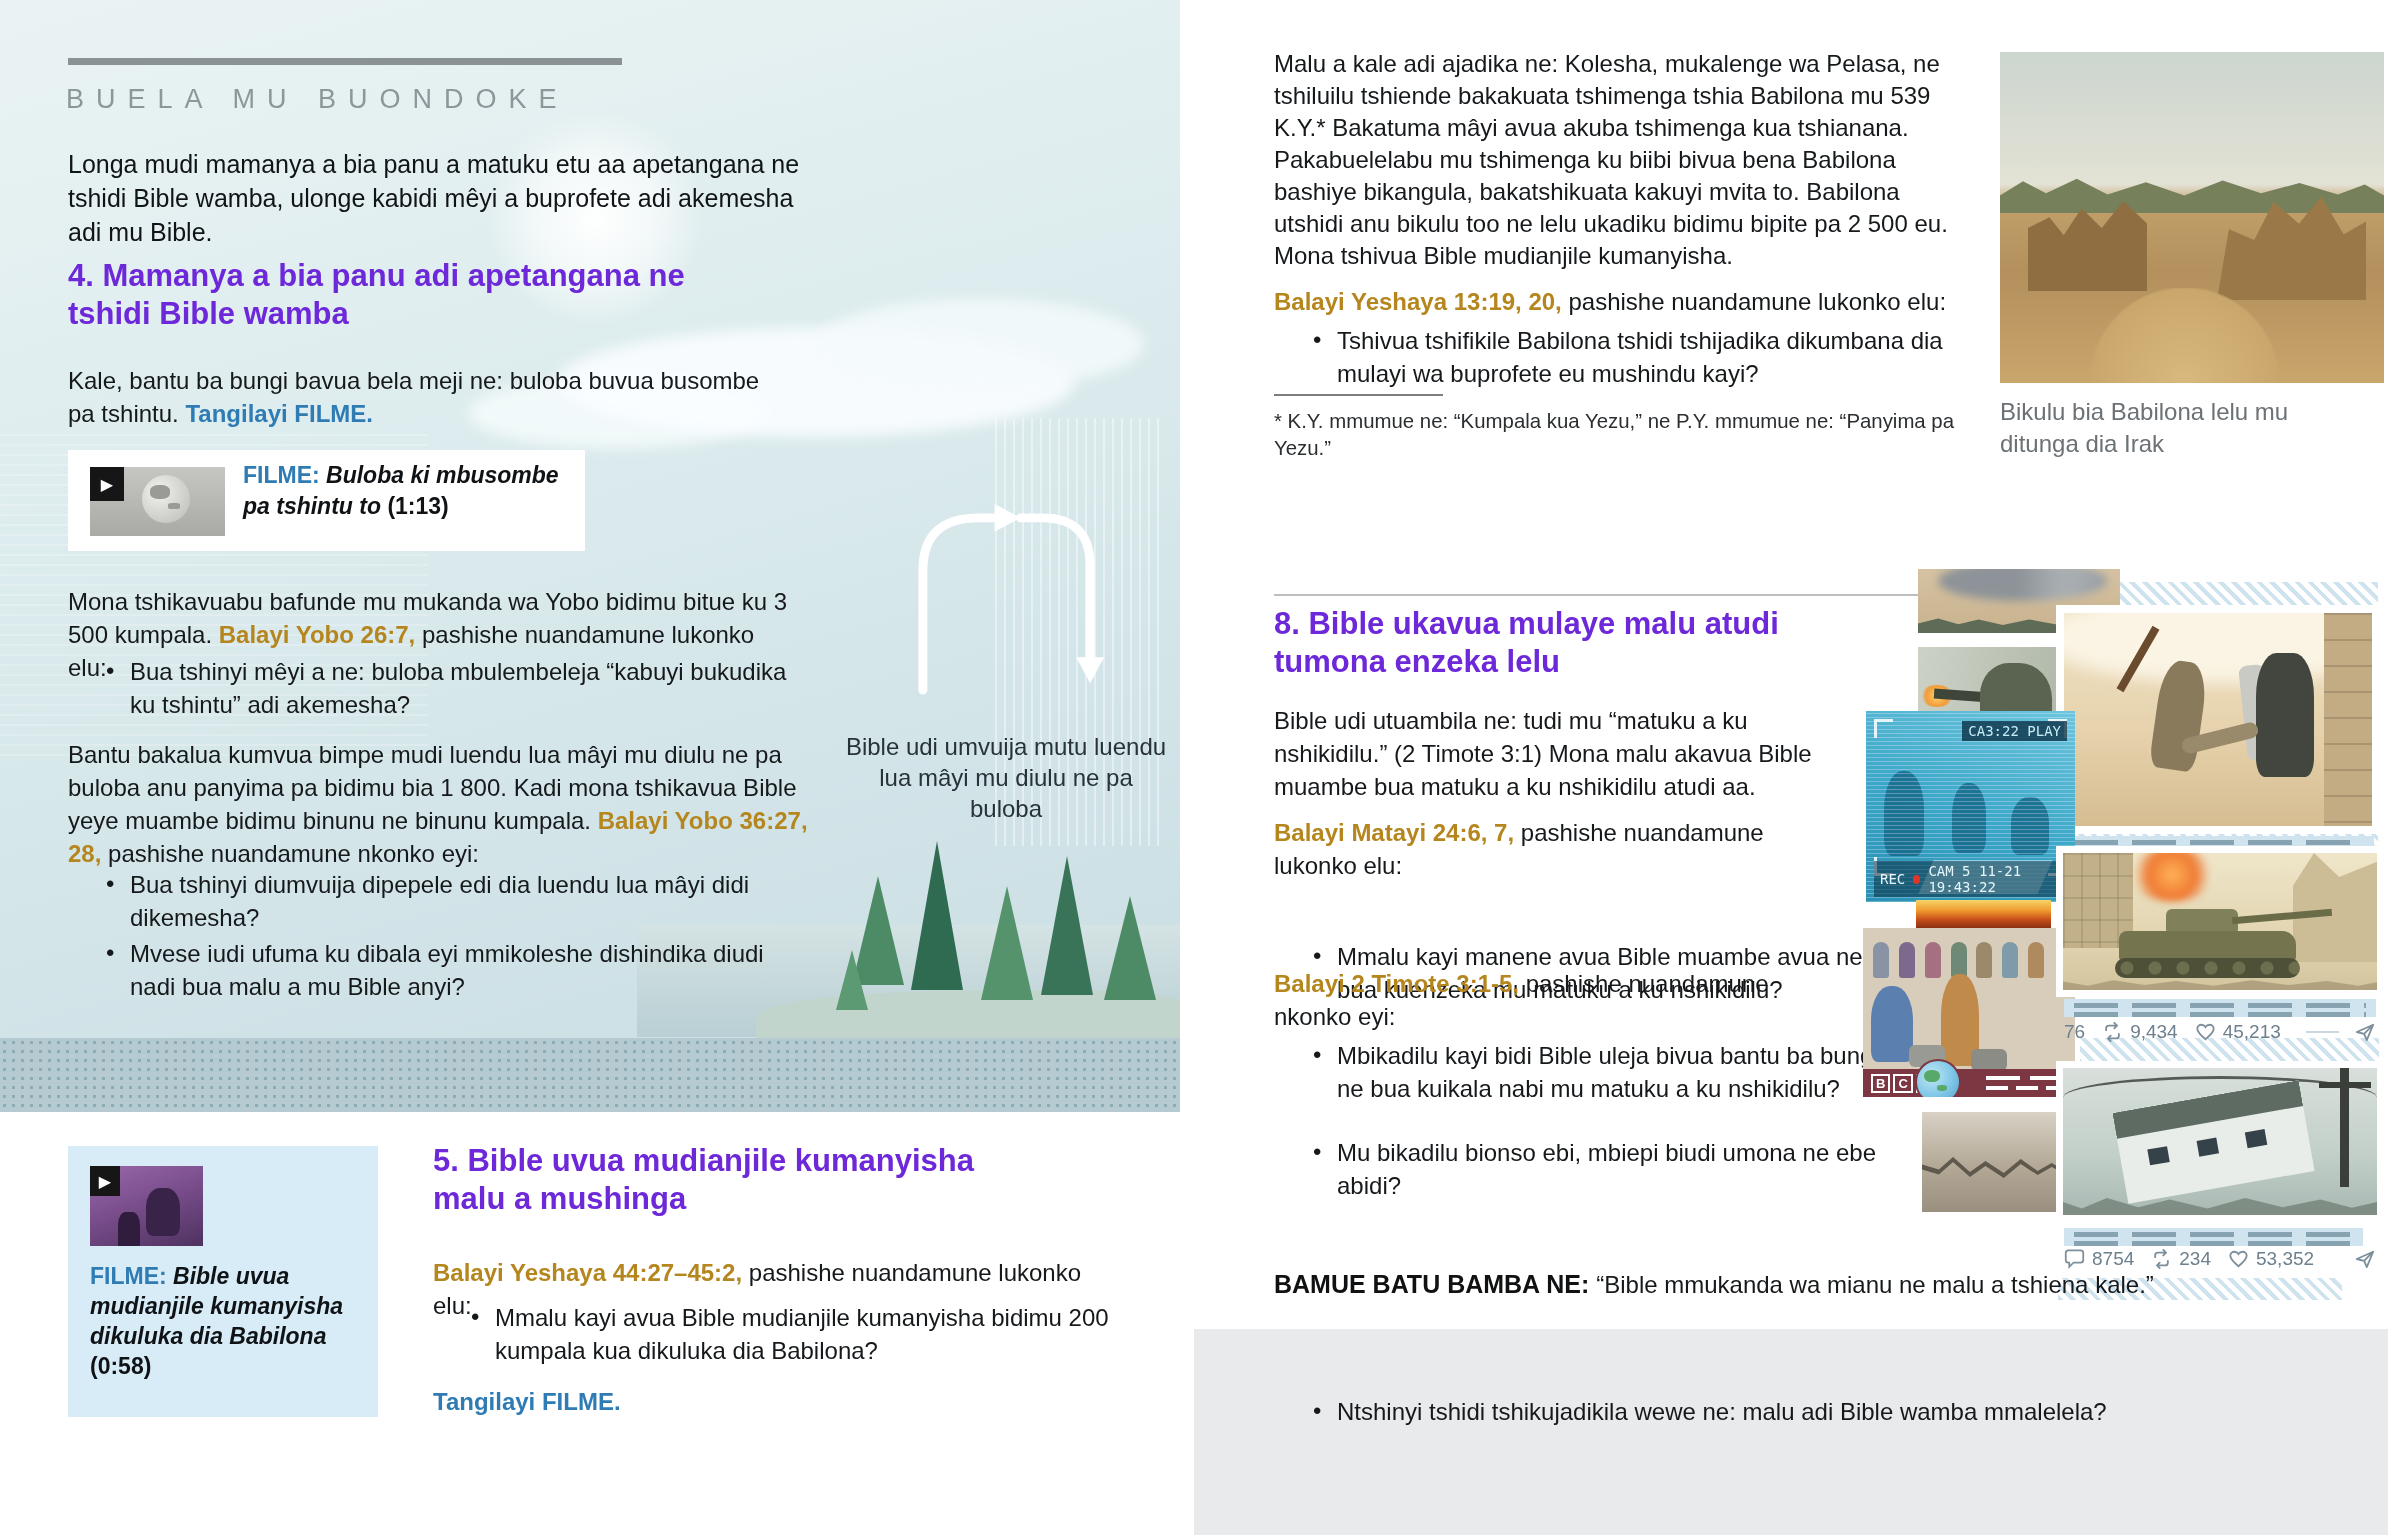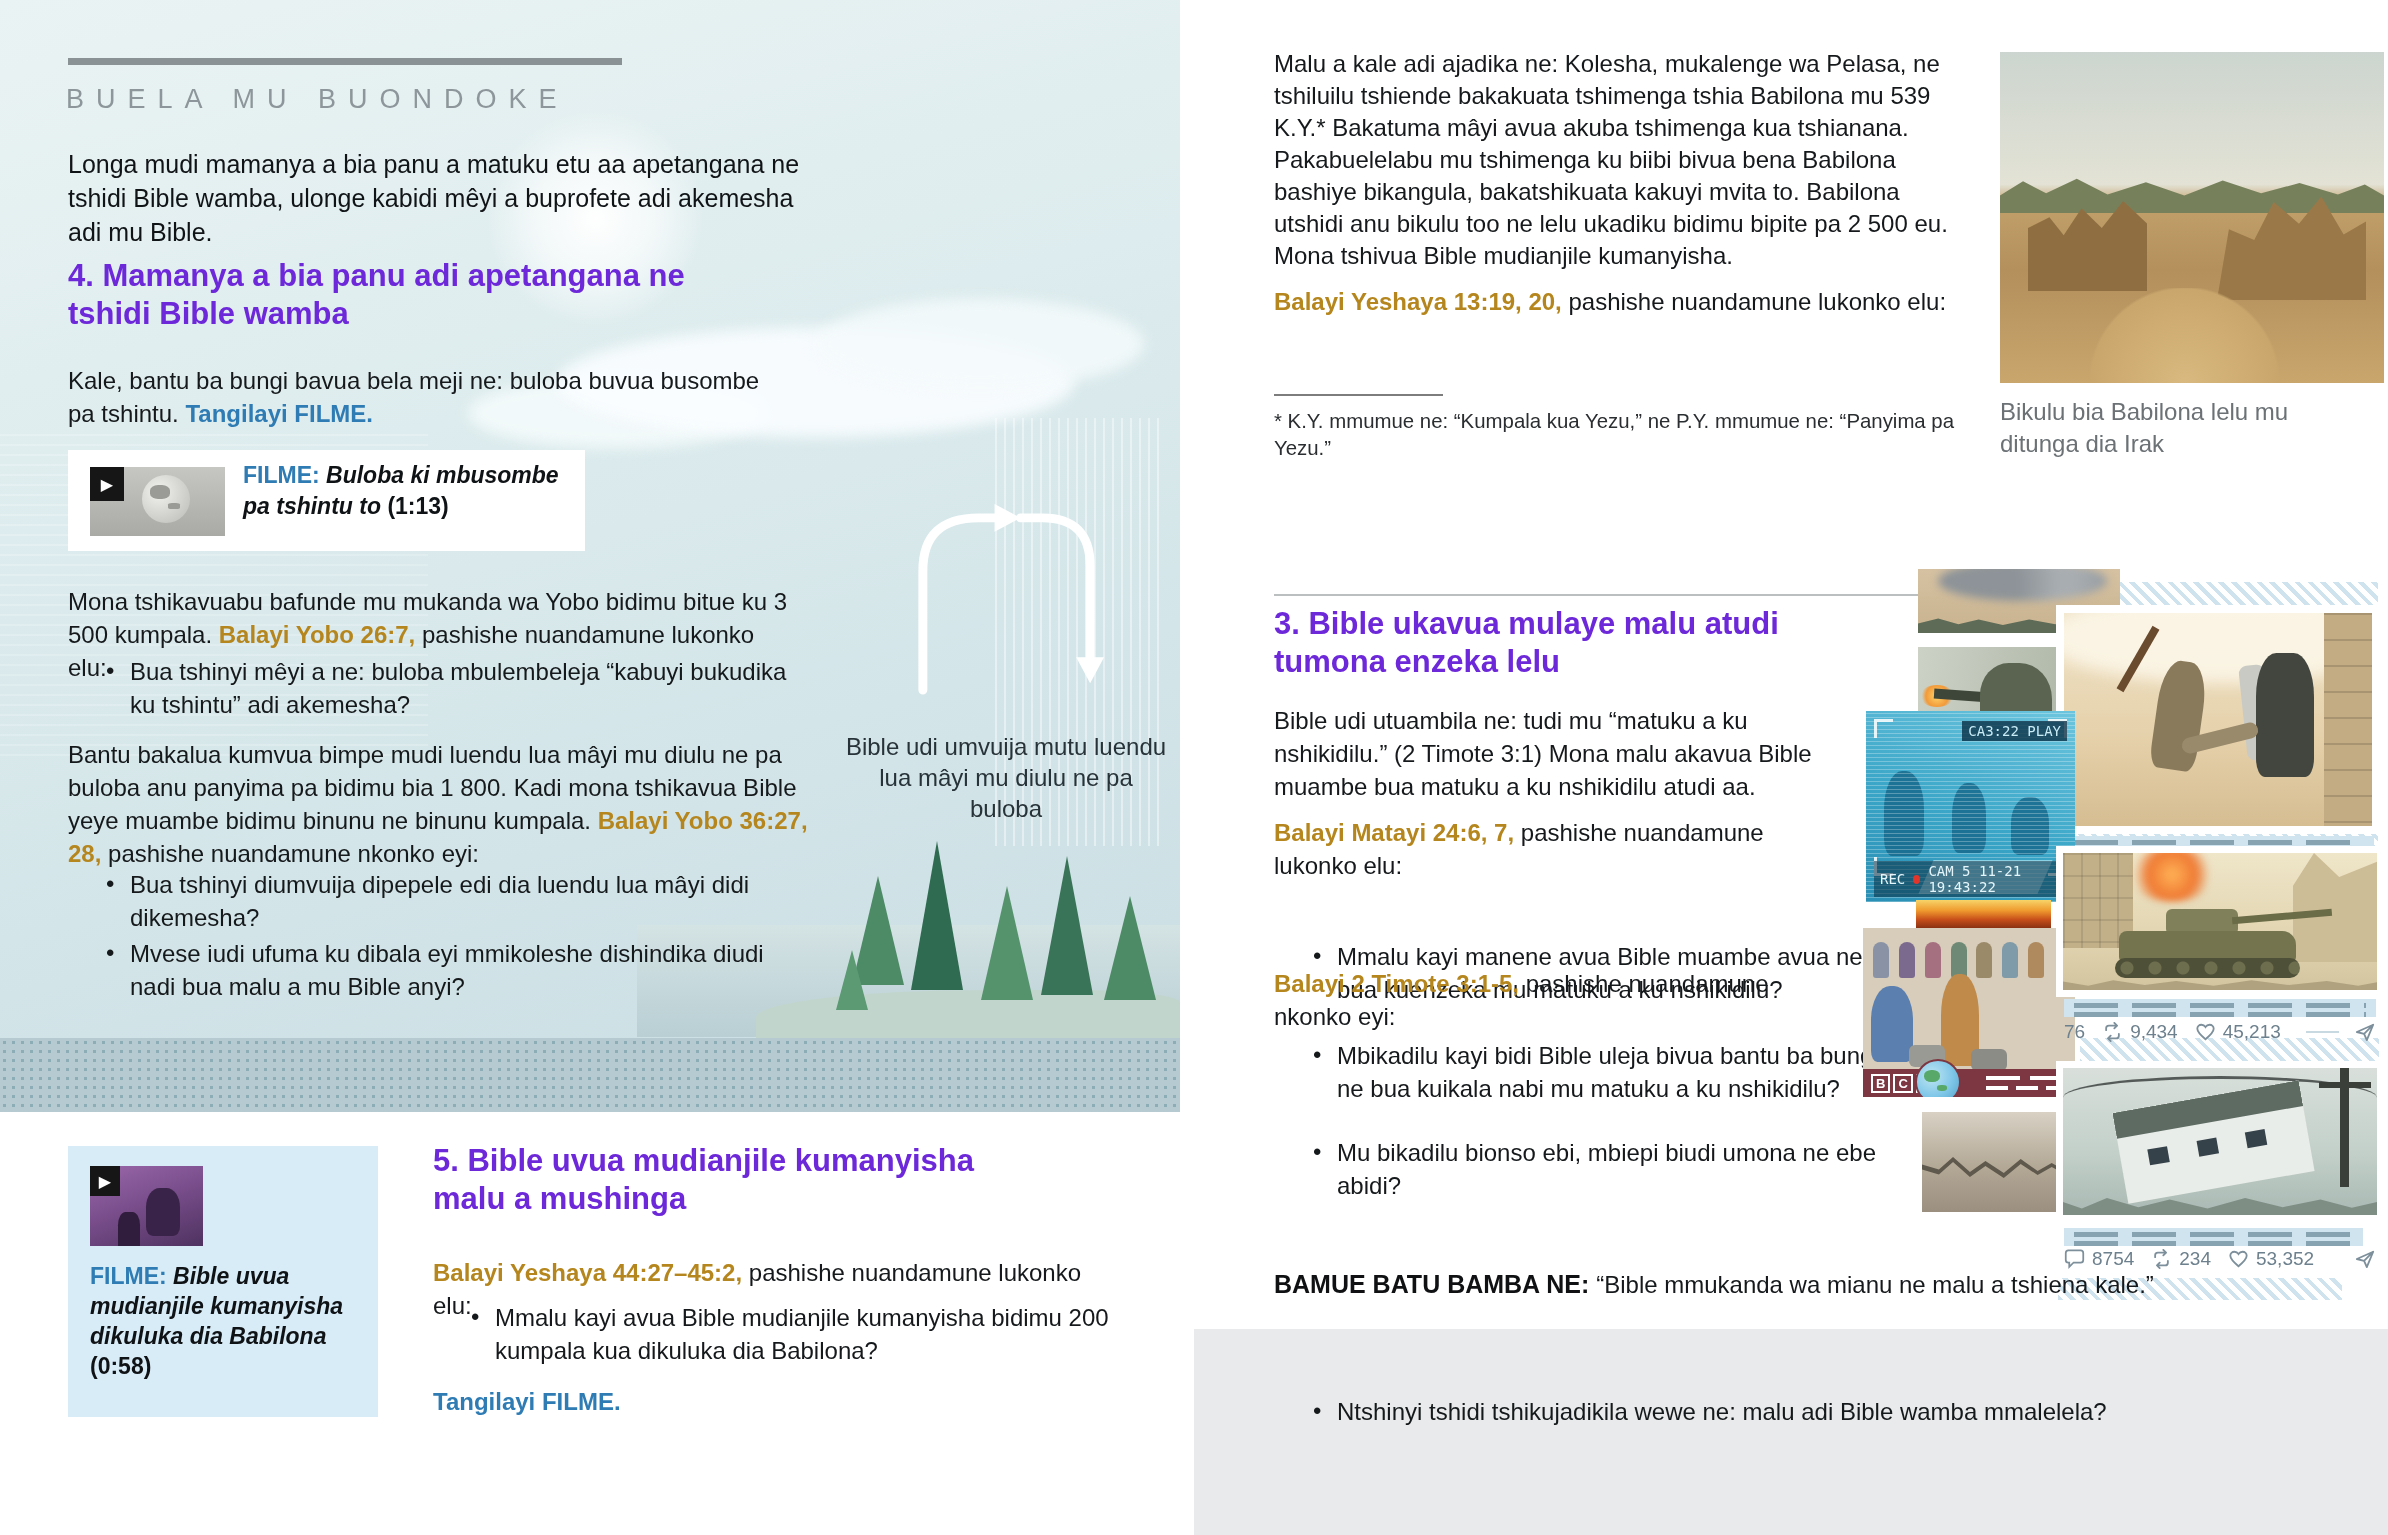--- a/index.html
+++ b/index.html
@@ -261,35 +261,36 @@
   <p class="abs body-text bullet" style="left:463px;top:1301px;width:627px;">Mmalu kayi avua Bible mudianjile kumanyisha bidimu 200 kumpala kua dikuluka dia Babilona?</p>
   <p class="abs body-text" style="left:433px;top:1385px;width:299px;">
     <span class="link">Tangilayi FILME.</span>
   </p>
 
   <p class="abs body-text" style="left:1274px;top:48px;width:701px;line-height:32px;">Malu a kale adi ajadika ne: Kolesha, mukalenge wa Pelasa, ne tshiluilu tshiende bakakuata tshimenga tshia Babilona mu 539 K.Y.* Bakatuma mâyi avua akuba tshimenga kua tshianana. Pakabuelelabu mu tshimenga ku biibi bivua bena Babilona bashiye bikangula, bakatshikuata kakuyi mvita to. Babilona utshidi anu bikulu too ne lelu ukadiku bidimu bipite pa 2 500 eu. Mona tshivua Bible mudianjile kumanyisha.</p>
 
   <p class="abs body-text" style="left:1274px;top:285px;width:697px;">
     <span class="ref">Balayi Yeshaya 13:19, 20,</span><span> pashishe nuandamune lukonko elu:</span>
   </p>
+  <p class="abs body-text bullet" style="left:1305px;top:324px;width:642px;">Tshivua tshifikile Babilona tshidi tshijadika dikumbana dia mulayi wa buprofete eu mushindu kayi?</p>
 
   <div class="abs fn-rule"></div>
   <p class="abs footnote">* K.Y. mmumue ne: “Kumpala kua Yezu,” ne P.Y. mmumue ne: “Panyima pa Yezu.”</p>
 
   <div class="abs photo">
     <div class="treeline"></div>
     <div class="ruin1"></div>
     <div class="ruin2"></div>
     <div class="path"></div>
   </div>
   <p class="abs caption" style="left:2000px;top:396px;width:328px;">Bikulu bia Babilona lelu mu ditunga dia Irak</p>
 
   <div class="abs divider"></div>
 
-  <h2 class="abs gold-h" style="left:1274px;top:605px;width:557px;margin:0;">3. Bible ukavua mulaye malu atudi tumona enzeka lelu</h2>
+  <h2 class="abs gold-h" style="left:1274px;top:605px;width:557px;margin:0;">8. Bible ukavua mulaye malu atudi tumona enzeka lelu</h2>
   <p class="abs body-text" style="left:1274px;top:704px;width:587px;">Bible udi utuambila ne: tudi mu “matuku a ku nshikidilu.” (2 Timote 3:1) Mona malu akavua Bible muambe bua matuku a ku nshikidilu atudi aa.</p>
   <p class="abs body-text" style="left:1274px;top:816px;width:577px;">
     <span class="ref">Balayi Matayi 24:6, 7,</span><span> pashishe nuandamune lukonko elu:</span>
   </p>
   <p class="abs body-text bullet" style="left:1305px;top:940px;width:542px;">Mmalu kayi manene avua Bible muambe avua ne bua kuenzeka mu matuku a ku nshikidilu?</p>
   <p class="abs body-text" style="left:1274px;top:967px;width:577px;">
     <span class="ref">Balayi 2 Timote 3:1-5,</span><span> pashishe nuandamune nkonko eyi:</span>
   </p>
   <p class="abs body-text bullet" style="left:1305px;top:1039px;width:542px;">Mbikadilu kayi bidi Bible uleja bivua bantu ba bungi ne bua kuikala nabi mu matuku a ku nshikidilu?</p>
   <p class="abs body-text bullet" style="left:1305px;top:1136px;width:542px;">Mu bikadilu bionso ebi, mbiepi biudi umona ne ebe abidi?</p>

